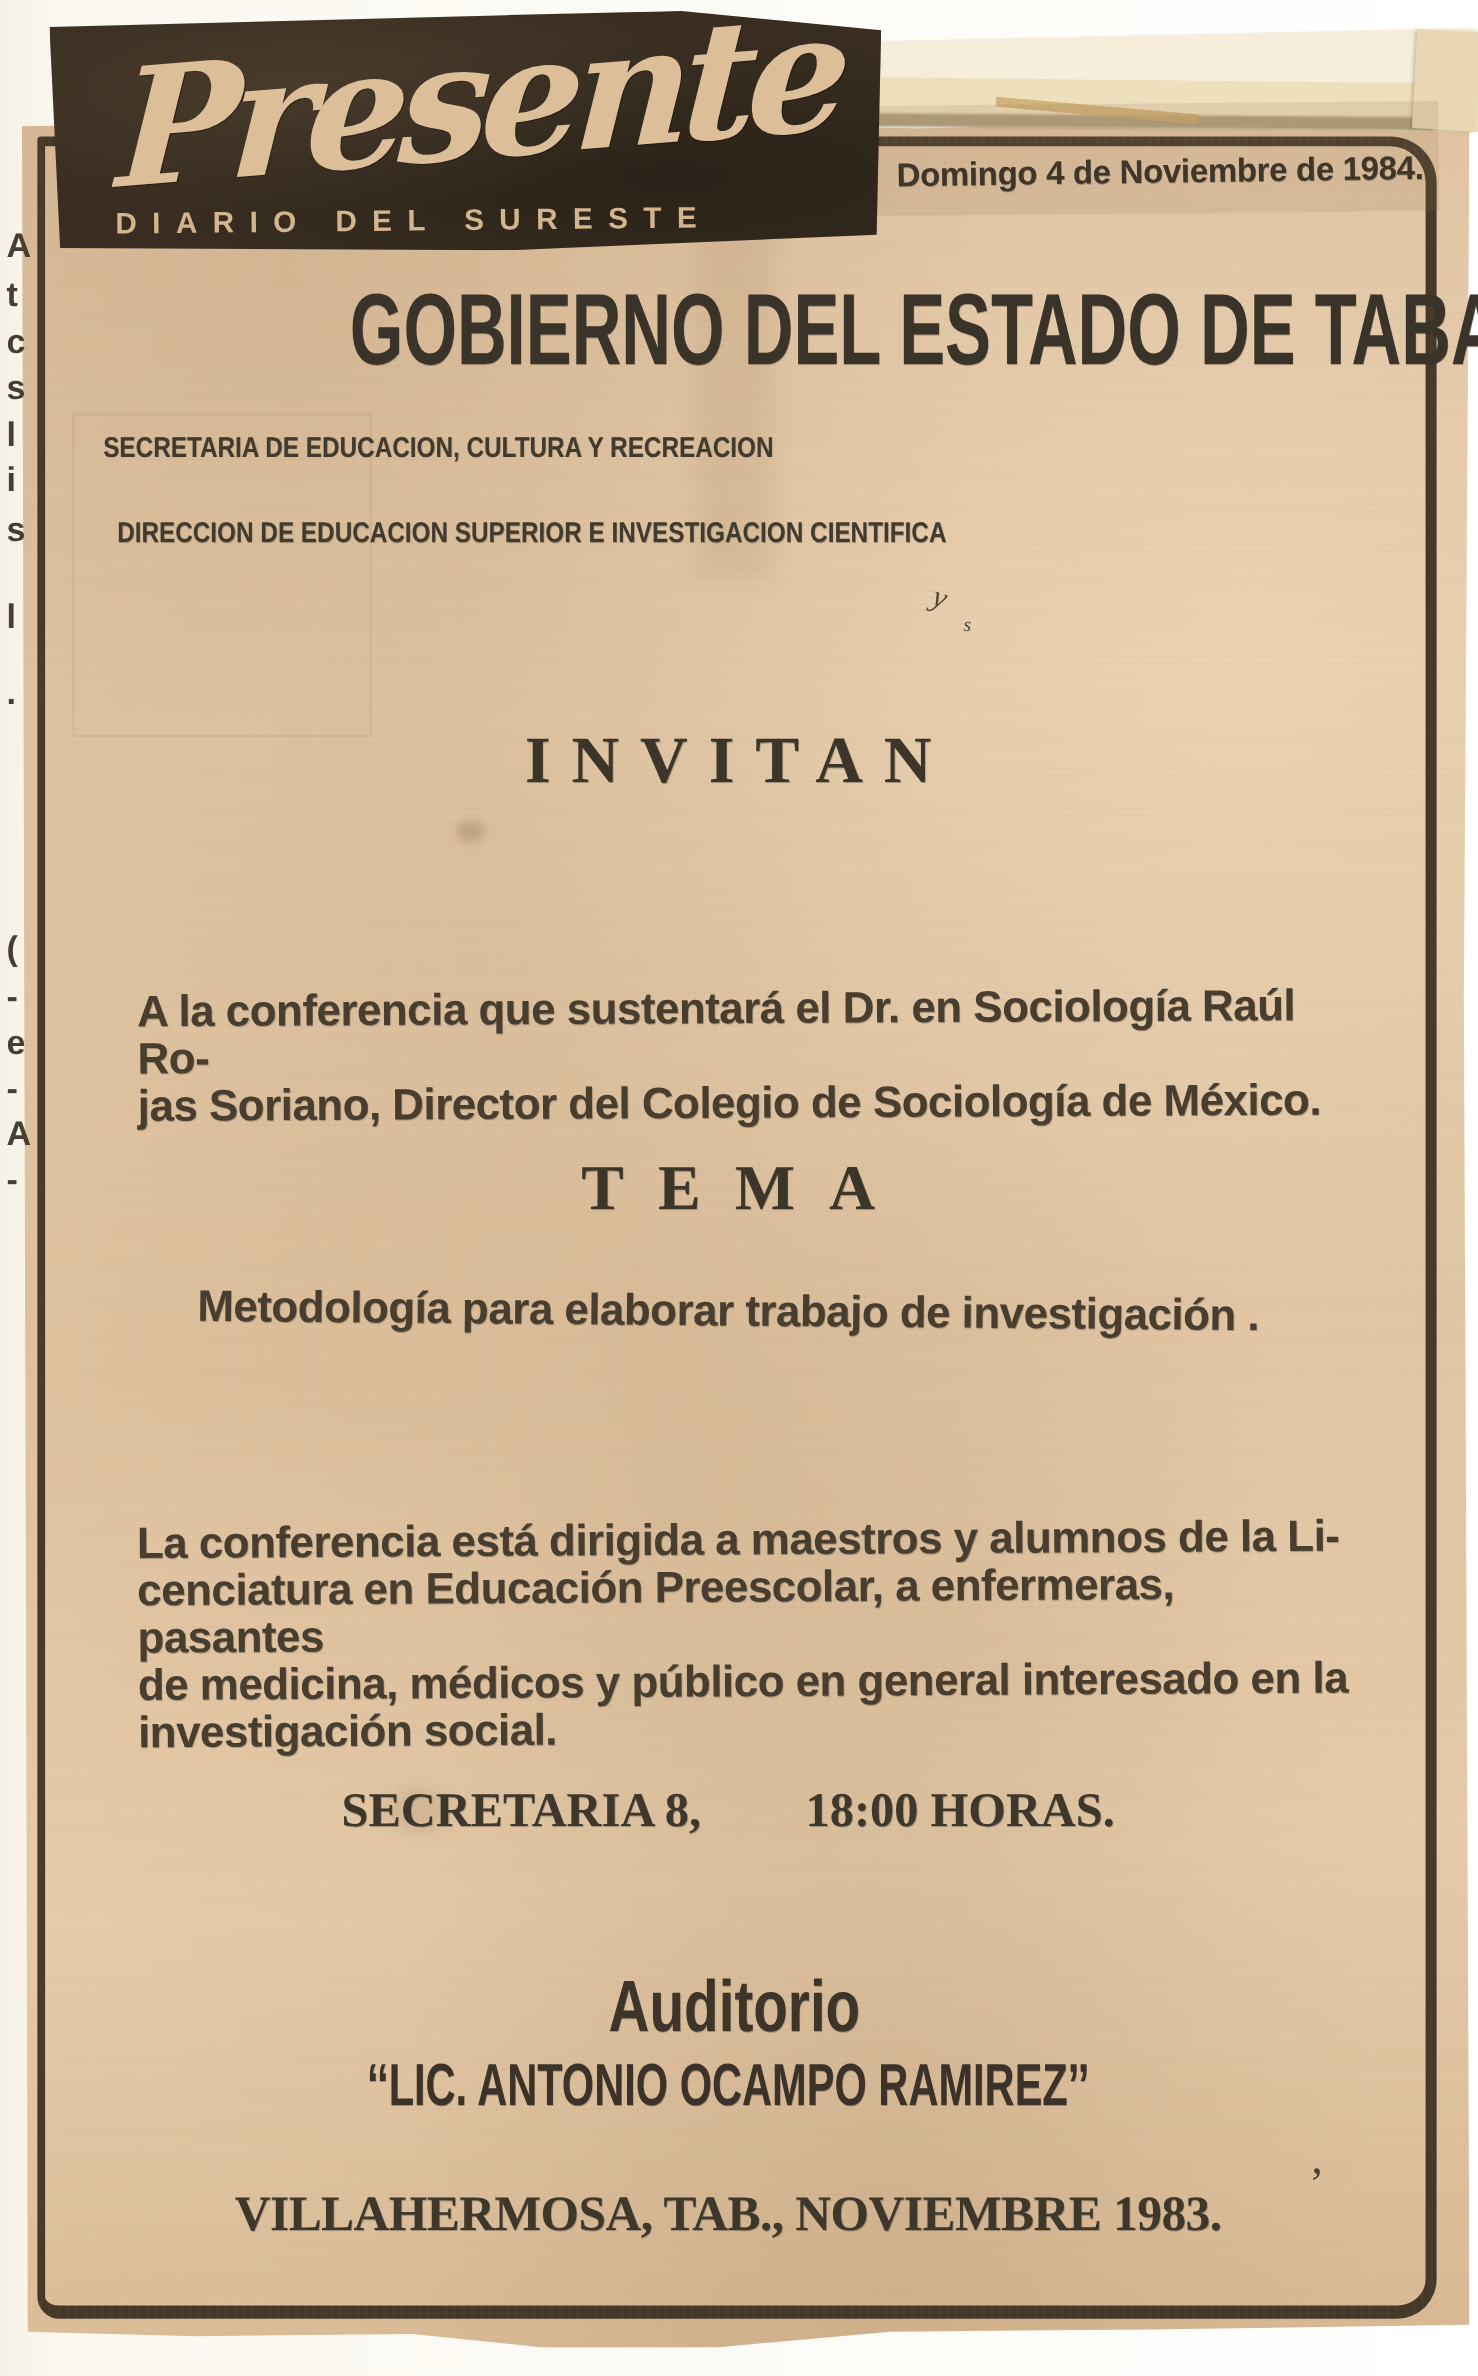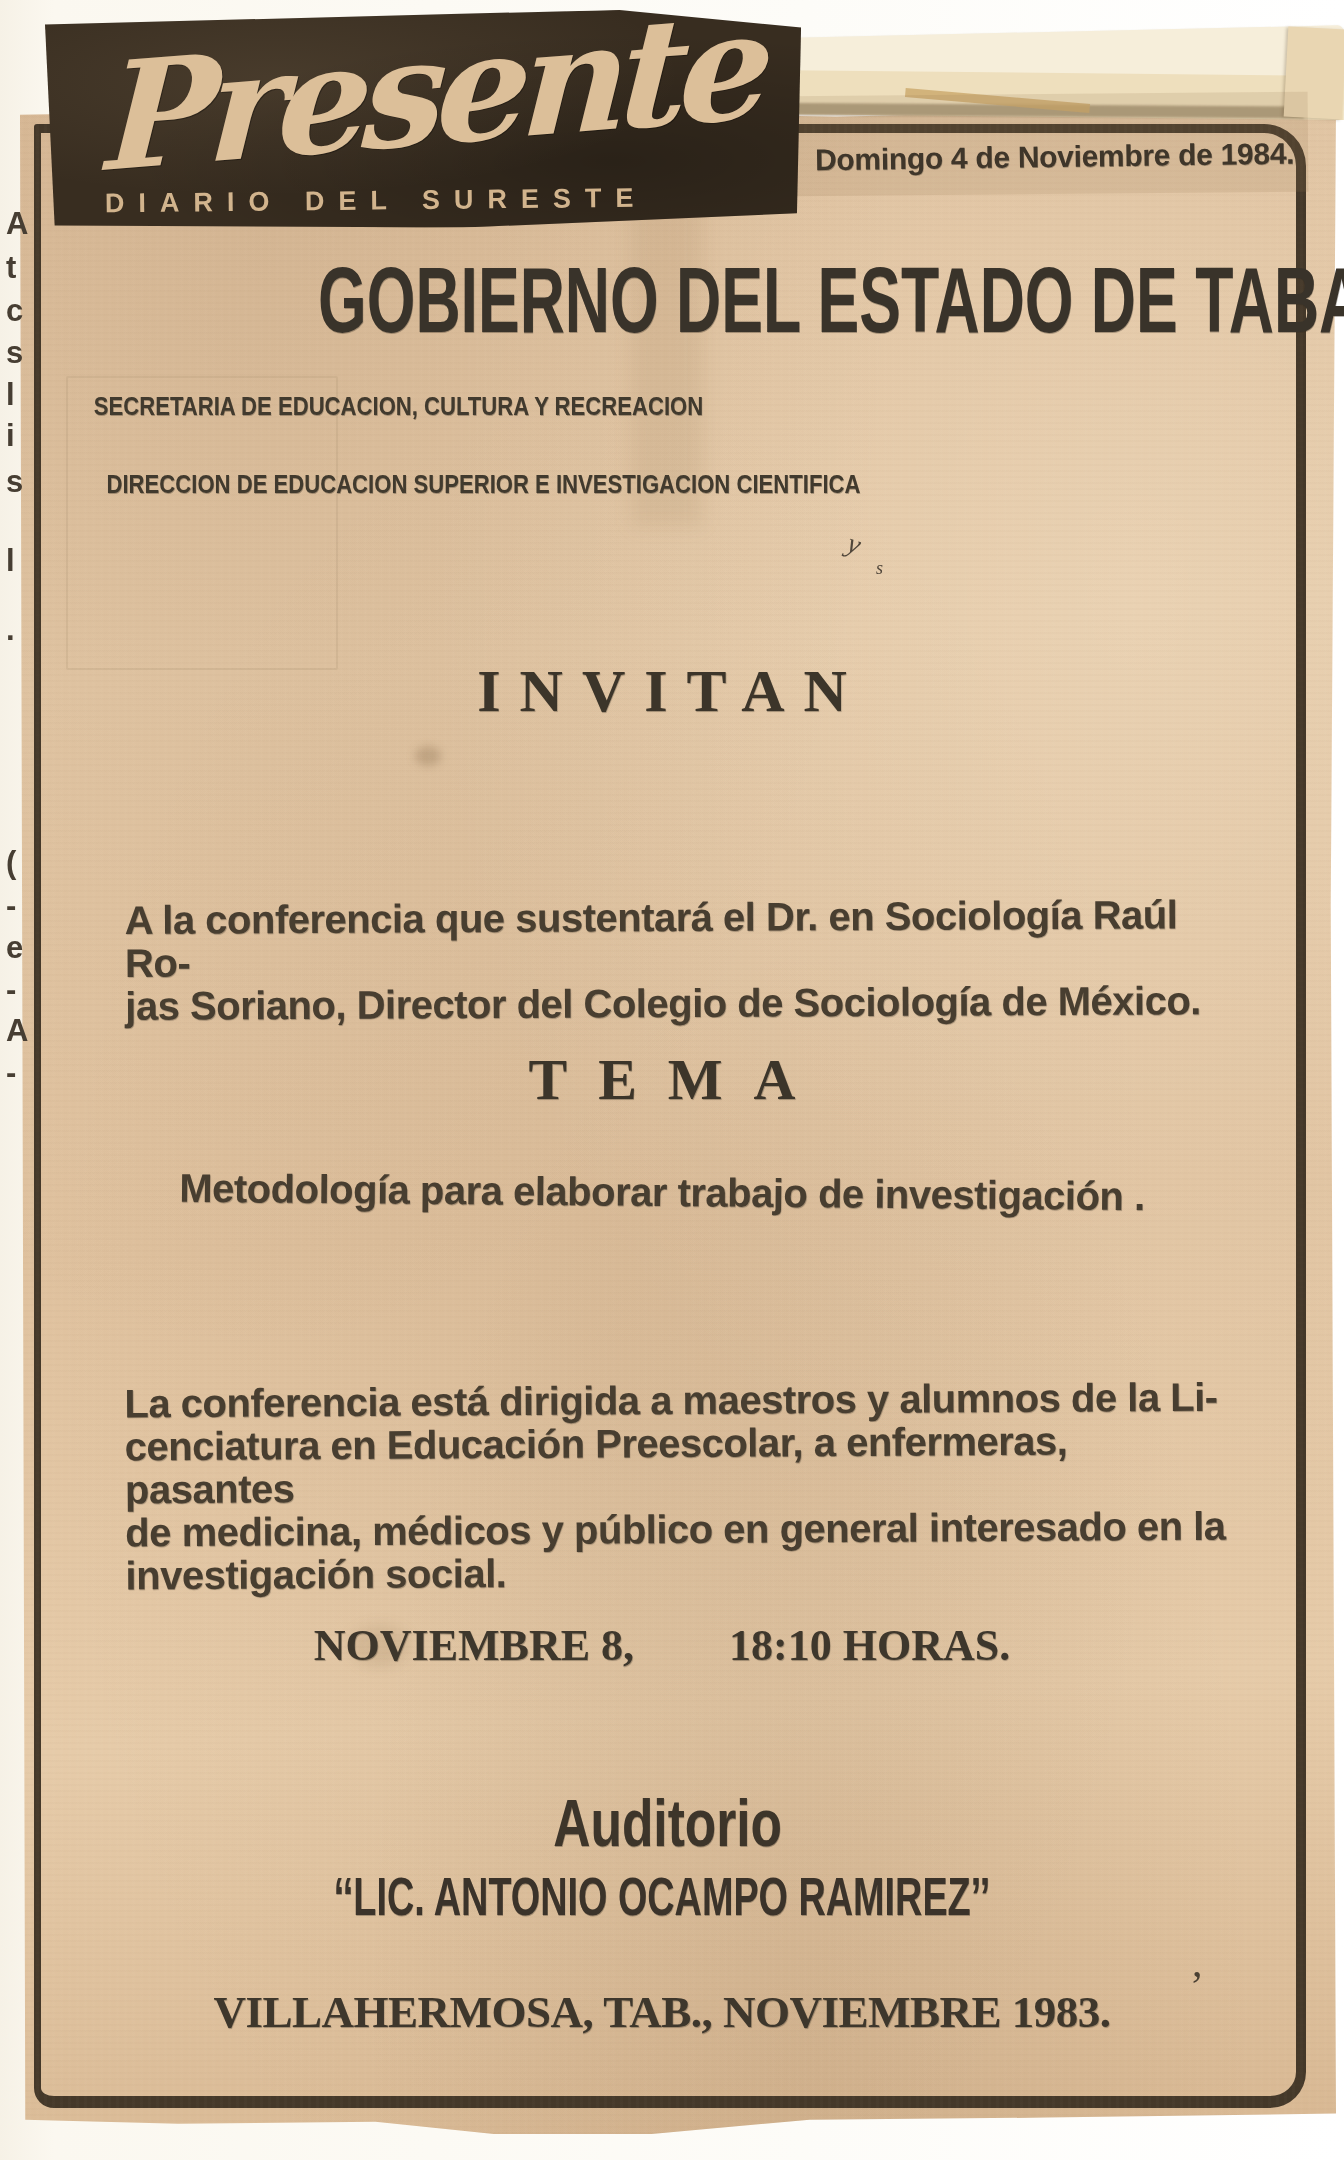--- a/index.html
+++ b/index.html
@@ -177,21 +177,21 @@
     <div class="metodologia ink">Metodología para elaborar trabajo de investigación .</div>
 
     <div class="para para2 ink">
       <div>La conferencia está dirigida a maestros y alumnos de la Li-</div>
       <div>cenciatura en Educación Preescolar, a enfermeras, pasantes</div>
       <div>de medicina, médicos y público en general interesado en la</div>
       <div>investigación social.</div>
     </div>
 
     <div class="whenline ink">
-      <span>NOVIEMBRE 8,</span><span class="gap"></span><span>18:10 HORAS.</span>
+      <span>SECRETARIA 8,</span><span class="gap"></span><span>18:00 HORAS.</span>
     </div>
 
     <div class="auditorio ink">
       <span>Auditorio</span>
     </div>
     <div class="venue ink">
       <span>‘‘LIC. ANTONIO OCAMPO RAMIREZ’’</span>
     </div>
     <div class="venue-mark">,</div>
 

